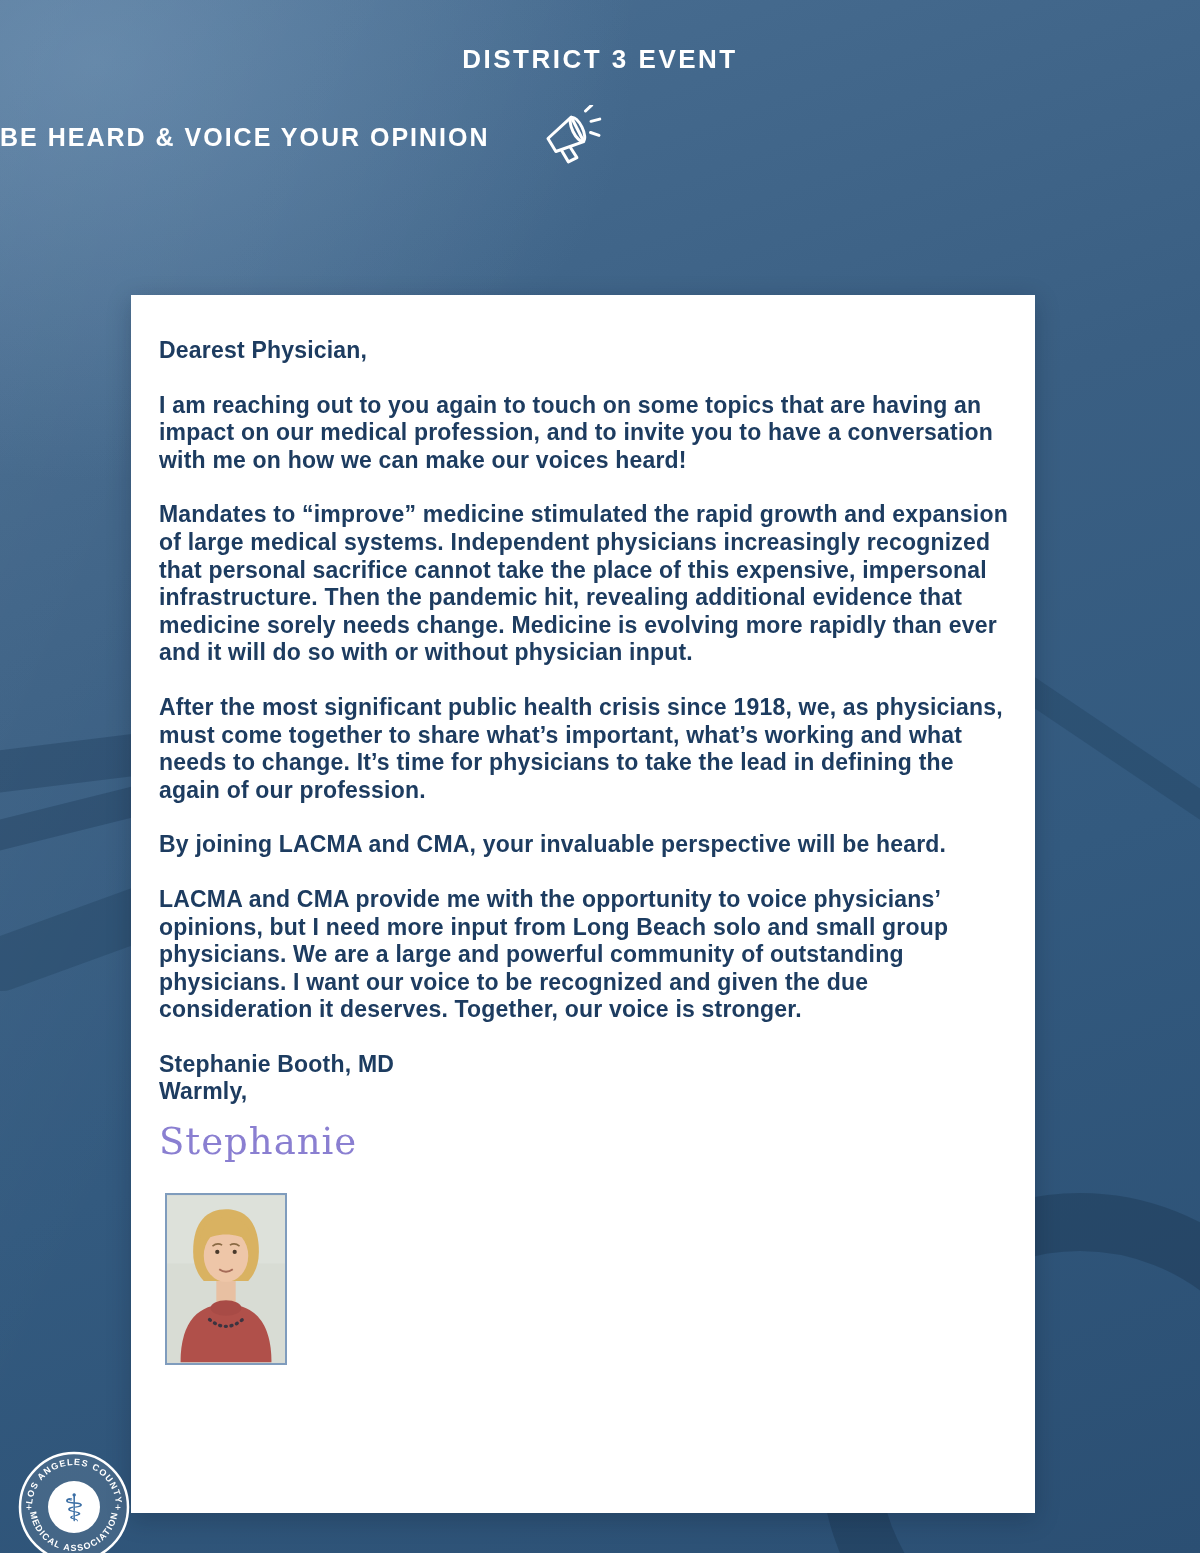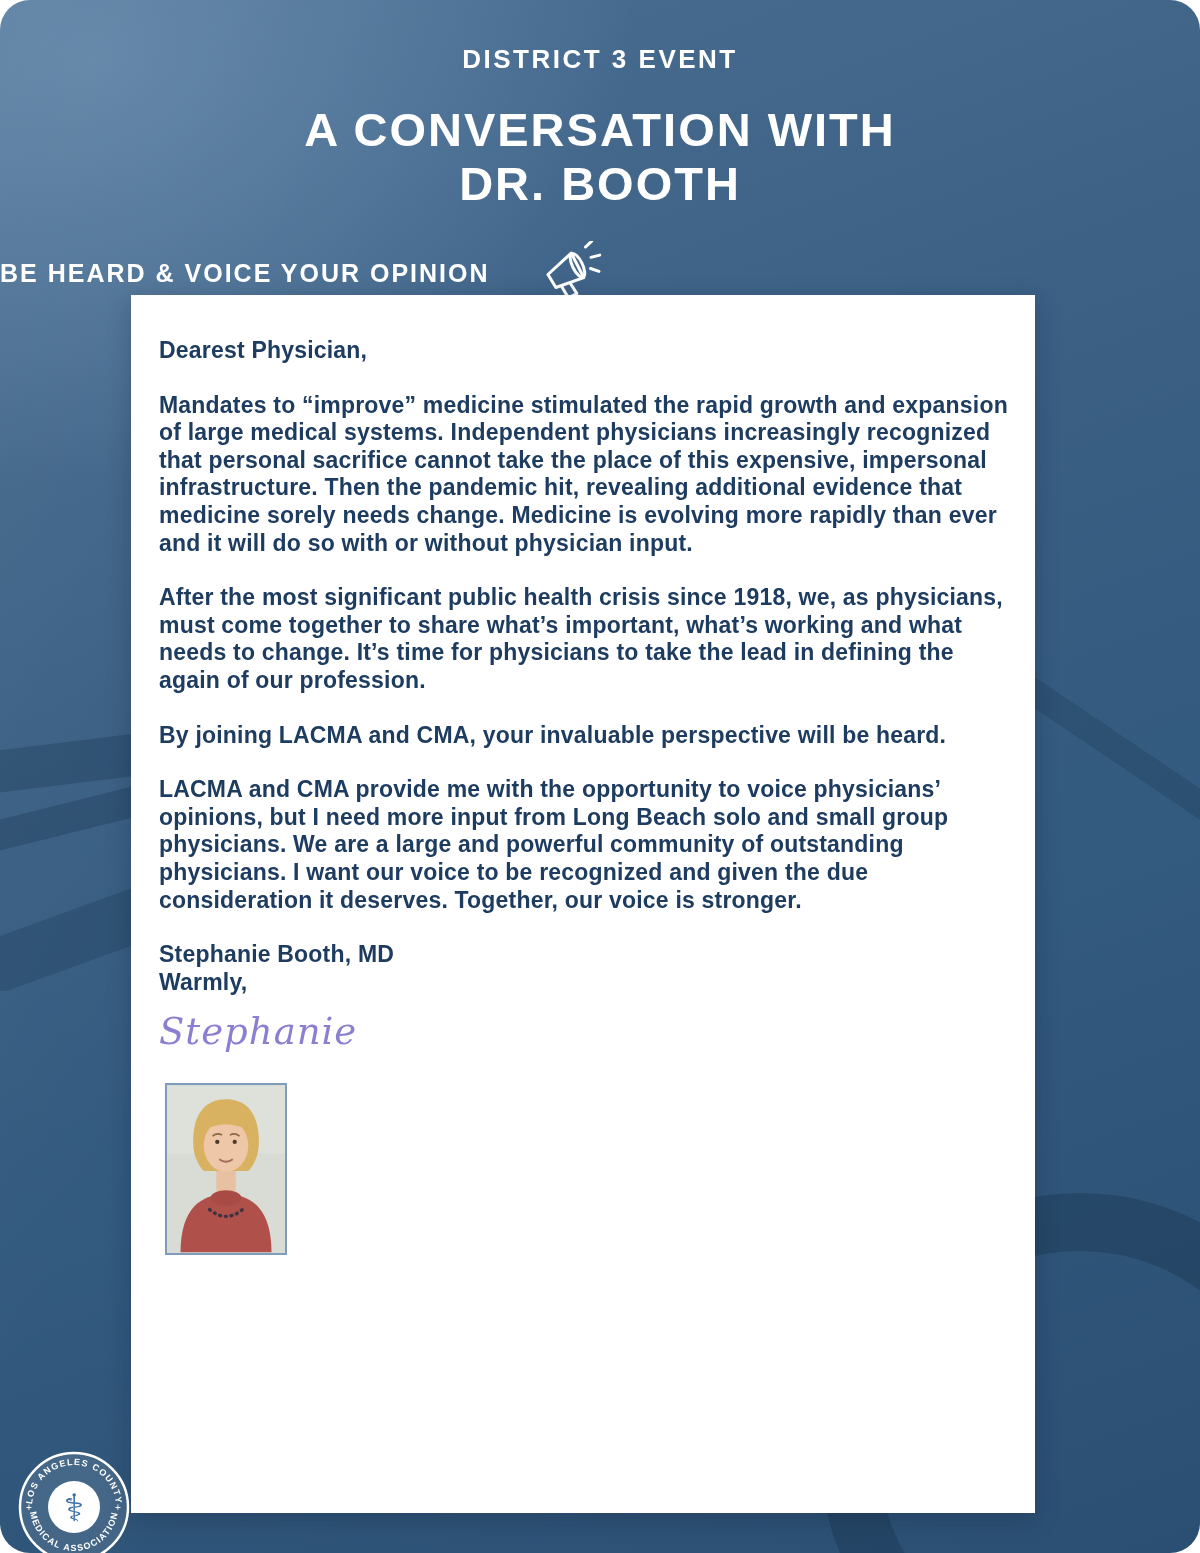--- a/index.html
+++ b/index.html
@@ -4,21 +4,20 @@
 <style>
   * { margin:0; padding:0; box-sizing:border-box; }
   html,body { width:1200px; }
   body { font-family:"Liberation Sans", sans-serif; }
 
   .page {
     position:relative; width:1200px; height:1553px; overflow:hidden;
     background:
       radial-gradient(900px 700px at 8% 4%, rgba(122,158,192,0.45), rgba(122,158,192,0) 60%),
       linear-gradient(160deg, #4a6f93 0%, #3a5f83 38%, #335a7f 62%, #2b4f73 100%);
-    border-radius: 30px;
   }
 
   
   .shape { position:absolute; pointer-events:none; }
   .tool-a { left:-40px; top:735px; width:330px; height:42px; background:#203f5e; opacity:.45; border-radius:20px; transform:rotate(-7deg); }
   .tool-b { left:-70px; top:800px; width:300px; height:30px; background:#1c3a58; opacity:.4; border-radius:16px; transform:rotate(-14deg); }
   .tool-c { left:-30px; top:905px; width:240px; height:54px; background:#1e3c5a; opacity:.35; border-radius:26px; transform:rotate(-20deg); }
   .ring-big { right:-140px; bottom:-160px; width:520px; height:520px; border:58px solid rgba(18,38,60,0.28); border-radius:50%; }
   .tube-1 { right:-60px; top:690px; width:420px; height:26px; background:#1f3e5d; opacity:.35; border-radius:14px; transform:rotate(34deg); }
   .tube-2 { right:120px; top:980px; width:380px; height:22px; background:#1f3e5d; opacity:.28; border-radius:12px; transform:rotate(62deg); }
@@ -42,21 +41,20 @@
     color:#1d3c60;
   }
   .card p, .card .line { font-size:23px; font-weight:700; line-height:1.2; letter-spacing:0.2px; }
   .card p { margin:0 0 27px 0; }
   .salutation { margin-bottom:27px; }
   .closing .line { display:block; }
 
   .signature {
     margin-top:14px;
     font-family:"DejaVu Serif", serif;
-    font-style:italic;
     font-size:37px;
     color:#8a7fd1;
     letter-spacing:1px;
   }
 
   .photo-frame {
     margin:30px 0 0 6px; width:122px; height:172px;
     border:2px solid #7f9cbd; background:#d7dbd6; overflow:hidden;
   }
 
@@ -71,42 +69,39 @@
   <div class="shape tool-a"></div>
   <div class="shape tool-b"></div>
   <div class="shape tool-c"></div>
   <div class="shape tube-1"></div>
   <div class="shape tube-2"></div>
   <div class="shape ring-big"></div>
   <div class="shape sheen"></div>
 
   <div class="header">
     <div class="eyebrow">DISTRICT 3 EVENT</div>
-    <div class="title">
-      <div>A CONVERSATION WITH</div>
-      <div>DR. BOOTH</div>
-    </div>
     <div class="subtitle-row">
       <div class="subtitle">BE HEARD &amp; VOICE YOUR OPINION</div>
       <svg class="megaphone" viewBox="0 0 74 64" fill="none" stroke="#ffffff" stroke-width="3" stroke-linecap="round" stroke-linejoin="round">
         <g transform="rotate(-8 37 32)">
           <path d="M12 30 L38 12 L47 38 L18 44 Z"></path>
           <ellipse cx="42.5" cy="25" rx="5" ry="13" transform="rotate(-18 42.5 25)"></ellipse>
           <path d="M24 44 l5 12 l9 -3 l-5 -11"></path>
           <path d="M53 8 l7 -5"></path>
           <path d="M57 19 l9 -1"></path>
           <path d="M55 30 l8 4"></path>
         </g>
       </svg>
     </div>
   </div>
 
   <div class="card">
     <p class="salutation">Dearest Physician,</p>
 
+    <p>I am reaching out to you again to touch on some topics that are having an impact on our medical profession, and to invite you to have a conversation with me on how we can make our voices heard!</p>
     <p>Mandates to “improve” medicine stimulated the rapid growth and expansion of large medical systems. Independent physicians increasingly recognized that personal sacrifice cannot take the place of this expensive, impersonal infrastructure. Then the pandemic hit, revealing additional evidence that medicine sorely needs change. Medicine is evolving more rapidly than ever and it will do so with or without physician input.</p>
     <p>After the most significant public health crisis since 1918, we, as physicians, must come together to share what’s important, what’s working and what needs to change. It’s time for physicians to take the lead in defining the again of our profession.</p>
     <p>By joining LACMA and CMA, your invaluable perspective will be heard.</p>
     <p>LACMA and CMA provide me with the opportunity to voice physicians’ opinions, but I need more input from Long Beach solo and small group physicians. We are a large and powerful community of outstanding physicians. I want our voice to be recognized and given the due consideration it deserves. Together, our voice is stronger.</p>
 
     <div class="closing">
       <span class="line">Stephanie Booth, MD</span>
       <span class="line">Warmly,</span>
     </div>
 

